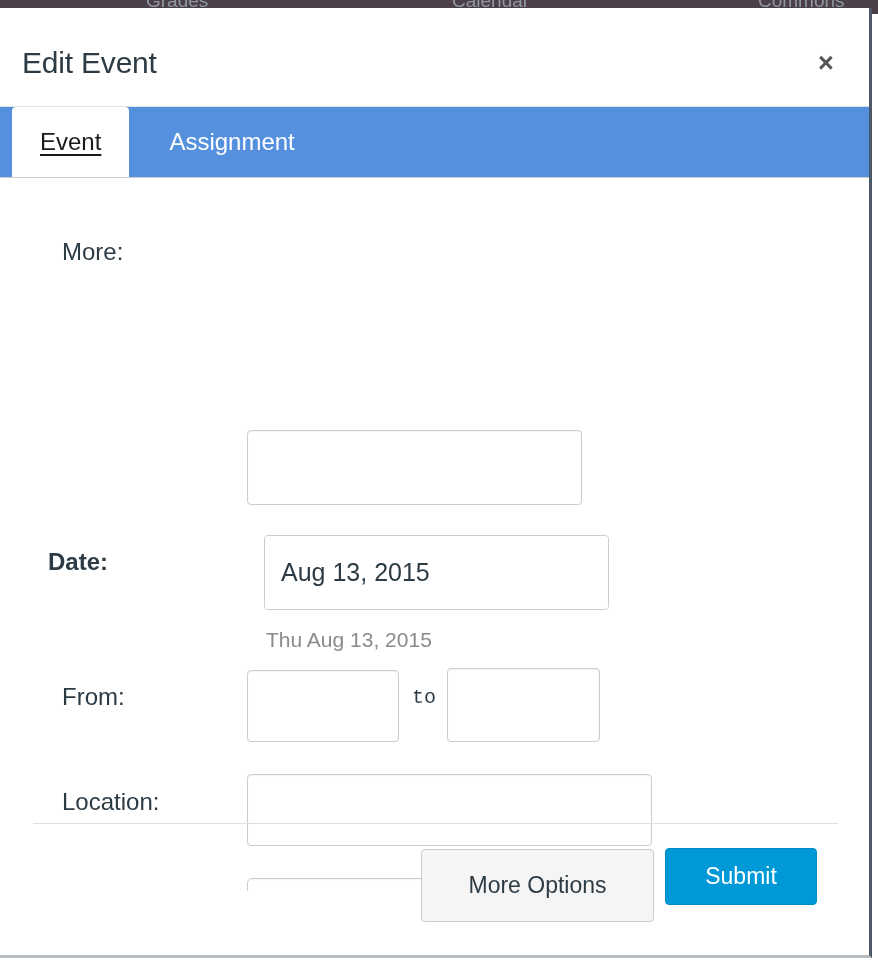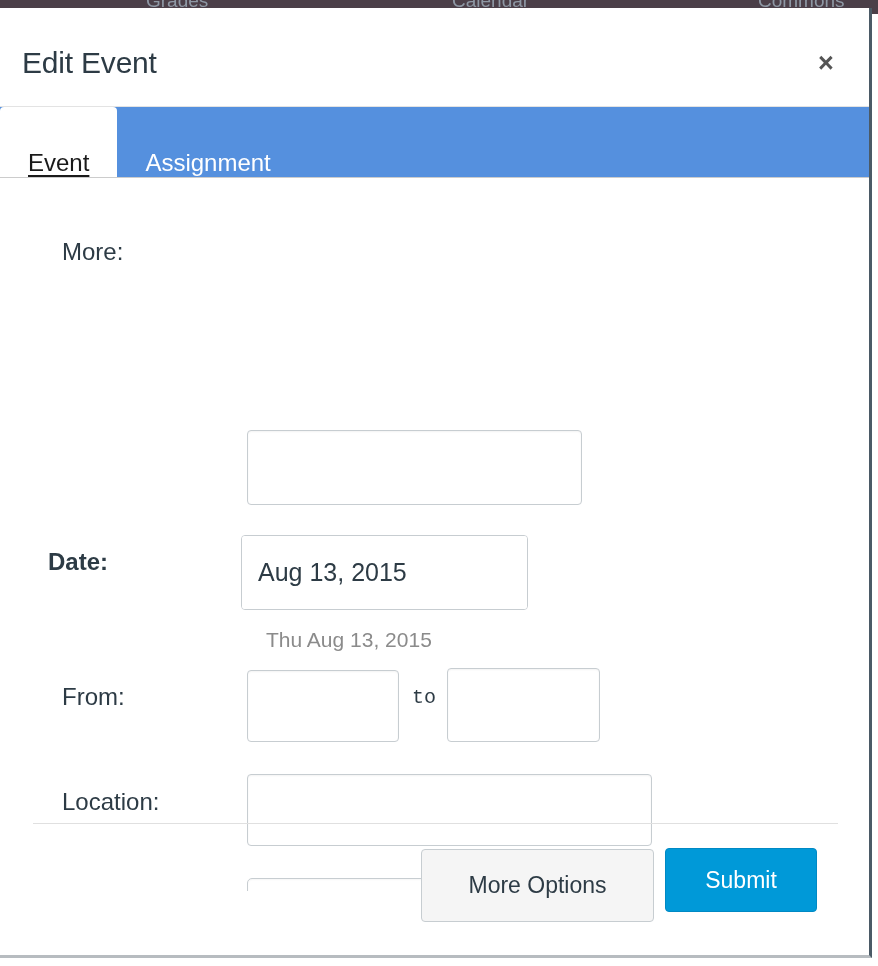--- a/index.html
+++ b/index.html
@@ -100,26 +100,27 @@
   #tab-strip {
     position: relative;
     height: 70px;
     background: #5590de;
     border-bottom: 1px solid #cccccc;
     display: flex;
     align-items: stretch;
   }
   .tab {
     display: flex;
-    align-items: flex-end;
+    align-items: center;
     padding: 0 28px;
     font-size: 24px;
     cursor: pointer;
     box-sizing: border-box;
     white-space: nowrap;
+    margin-left: 12px;
   }
   .tab.active {
     background: #ffffff;
     color: #1a1a1a;
     border-top-left-radius: 4px;
     border-top-right-radius: 4px;
   }
   .tab.active .tab-text {
     text-decoration: underline;
     text-underline-offset: 4px;
@@ -160,23 +161,23 @@
     left: 247px;
     top: 252px;
     width: 335px;
     height: 75px;
   }
 
   
   #date-label { left: 48px; top: 370px; font-weight: bold; }
   #date-group {
     position: absolute;
-    left: 241px;
+    left: 264px;
     top: 357px;
-    width: 287px;
+    width: 345px;
     height: 75px;
     display: flex;
     box-sizing: border-box;
     border: 1px solid #c7cdd1;
     border-radius: 4px;
     overflow: hidden;
     background: #701a75;
   }
   #date-input {
     flex: 1;
@@ -317,21 +318,21 @@
     width: 233px;
     height: 73px;
     background: #f5f5f5;
     border: 1px solid #c7cdd1;
     color: #2d3b45;
   }
   #submit-button {
     left: 665px;
     top: -43px;
     width: 152px;
-    height: 64px;
+    height: 57px;
     background: #0099d8;
     border: 1px solid #0089c4;
     color: #ffffff;
   }
 </style>
 </head>
 <body>
 
 <div id="page-background">
   <div id="bg-navbar">

